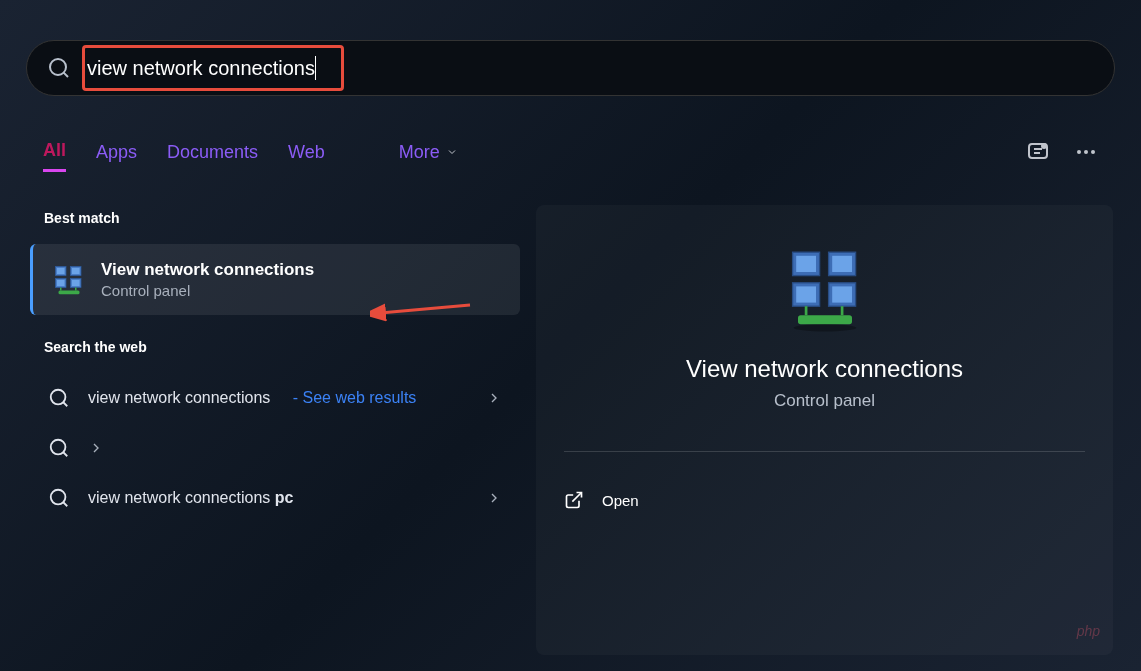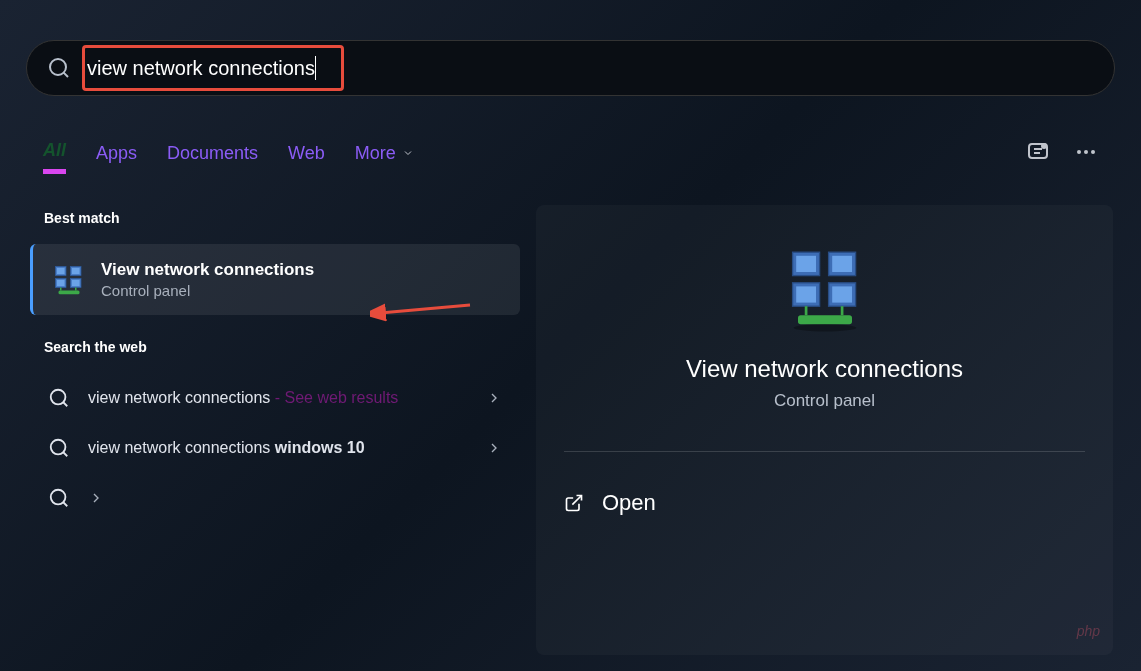--- a/index.html
+++ b/index.html
@@ -60,29 +60,29 @@
       align-items: center;
       gap: 30px;
     }
     .tab {
       font-size: 18px;
       color: #8b5cf6;
       cursor: pointer;
       padding-bottom: 8px;
     }
     .tab.active {
-      color: #14532d;
+      color: #be185d;
       font-weight: 600;
-      border-bottom: 5px solid #d946ef;
-      font-style: italic;
+      border-bottom: 3px solid #d946ef;
     }
     .tab-more {
       display: flex;
       align-items: center;
       gap: 6px;
+      margin-left: 44px;
     }
     .tabs-right {
       position: absolute;
       right: 43px;
       top: 140px;
       display: flex;
       align-items: center;
       gap: 24px;
     }
     .icon-btn {
@@ -149,21 +149,22 @@
     }
     .web-text {
       flex: 1;
       font-size: 16px;
       color: #e0e4ec;
     }
     .web-bold {
       font-weight: 600;
     }
     .web-light {
-      color: #701a75;
+      color: #3b82f6;
+      margin-left: 18px;
     }
     .chevron {
       width: 16px;
       height: 16px;
       color: #a8b0bc;
     }
     .right-panel {
       position: absolute;
       top: 205px;
       left: 536px;
@@ -203,21 +204,21 @@
       gap: 18px;
       padding: 8px 0;
       cursor: pointer;
     }
     .open-icon {
       width: 20px;
       height: 20px;
       color: #ffffff;
     }
     .action-label {
-      font-size: 22px;
+      font-size: 15px;
       color: #ffffff;
     }
     .arrow-annotation {
       position: absolute;
       top: 295px;
       left: 370px;
       pointer-events: none;
       z-index: 10;
     }
     .watermark {
@@ -309,33 +310,33 @@
     <svg class="chevron" viewBox="0 0 24 24" fill="none" stroke="#a8b0bc" stroke-width="2">
       <polyline points="9 18 15 12 9 6"></polyline>
     </svg>
   </div>
 
   <div class="web-result">
     <svg class="web-search-icon" viewBox="0 0 24 24" fill="none" stroke="#e0e4ec" stroke-width="2">
       <circle cx="11" cy="11" r="8"></circle>
       <line x1="21" y1="21" x2="16.65" y2="16.65"></line>
     </svg>
-    <div class="web-text">
-      <span>view network connections </span><span class="web-bold">windows 10</span>
-    </div>
     <svg class="chevron" viewBox="0 0 24 24" fill="none" stroke="#a8b0bc" stroke-width="2">
       <polyline points="9 18 15 12 9 6"></polyline>
     </svg>
   </div>
 
   <div class="web-result">
     <svg class="web-search-icon" viewBox="0 0 24 24" fill="none" stroke="#e0e4ec" stroke-width="2">
       <circle cx="11" cy="11" r="8"></circle>
       <line x1="21" y1="21" x2="16.65" y2="16.65"></line>
     </svg>
+    <div class="web-text">
+      <span>view network connections </span><span class="web-bold">pc</span>
+    </div>
     <svg class="chevron" viewBox="0 0 24 24" fill="none" stroke="#a8b0bc" stroke-width="2">
       <polyline points="9 18 15 12 9 6"></polyline>
     </svg>
   </div>
 </div>
 
 <svg class="arrow-annotation" width="110" height="40" viewBox="0 0 110 40">
   <defs>
     <marker id="arrowhead" markerWidth="10" markerHeight="10" refX="2" refY="3" orient="auto">
       <polygon points="0 0, 8 3, 0 6" fill="#e74c3c"></polygon>

